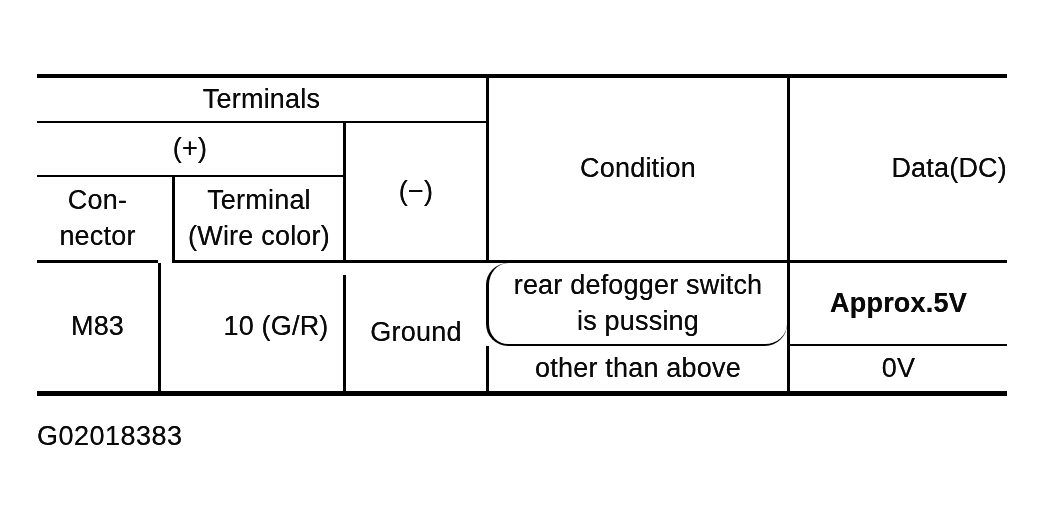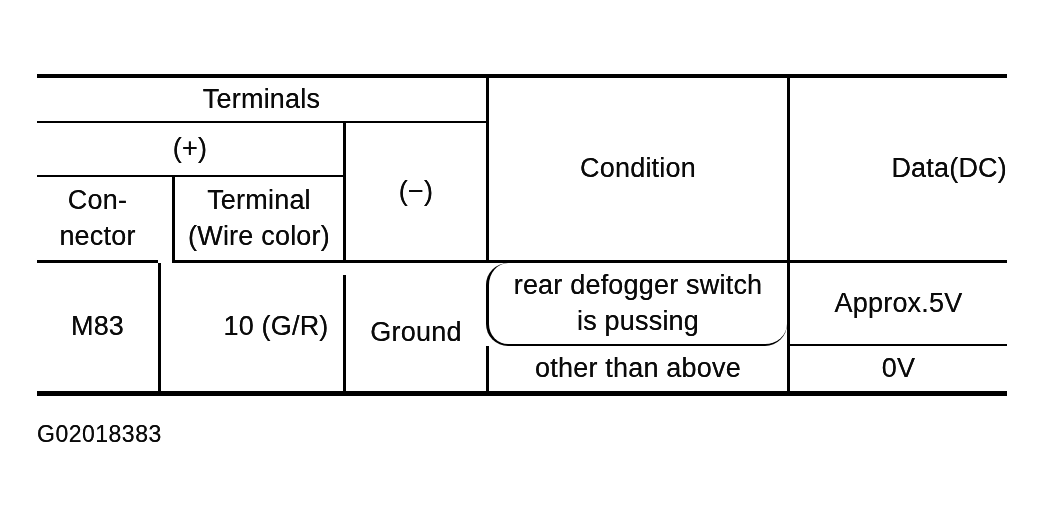--- a/index.html
+++ b/index.html
@@ -46,28 +46,28 @@
   .c-condition-h { grid-column: 4;     grid-row: 1 / 4;  border-left: 3px solid #000; border-bottom: 3px solid #000; justify-content: center; }
   .c-data-h      { grid-column: 5;     grid-row: 1 / 4;  border-left: 3px solid #000; border-bottom: 3px solid #000; justify-content: flex-end; }
   .c-plus        { grid-column: 1 / 3; grid-row: 2;      border-bottom: 2px solid #000; }
   .c-minus       { grid-column: 3;     grid-row: 2 / 4;  border-left: 3px solid #000; border-bottom: 3px solid #000; }
   .c-connector-h { grid-column: 1;     grid-row: 3;      border-bottom: 3px solid #000; }
   .c-terminal-h  { grid-column: 2;     grid-row: 3;      border-left: 3px solid #000; border-bottom: 3px solid #000; margin-left: 14px; }
   .c-m83         { grid-column: 1;     grid-row: 4 / 6; }
   .c-10gr        { grid-column: 2;     grid-row: 4 / 6;  border-left: 3px solid #000; padding-left: 48px; }
   .c-ground      { grid-column: 3;     grid-row: 4 / 6;  border-left: 3px solid #000; margin-top: 12px; }
   .c-cond1       { grid-column: 4;     grid-row: 4;      border-left: 3px solid #000; border-bottom: 2px solid #000; border-radius: 22px; }
-  .c-data1       { grid-column: 5;     grid-row: 4;      border-left: 3px solid #000; border-bottom: 2px solid #000; }
+  .c-data1       { grid-column: 5;     grid-row: 4;      border-left: 3px solid #000; border-bottom: 2px solid #000; font-weight: bold; }
   .c-cond2       { grid-column: 4;     grid-row: 5;      border-left: 3px solid #000; }
   .c-data2       { grid-column: 5;     grid-row: 5;      border-left: 3px solid #000; }
   .caption {
     position: absolute;
     left: 37px;
     top: 421px;
-    font-size: 23px;
+    font-size: 27px;
     letter-spacing: 0.5px;
     text-shadow: 0 0 0.6px rgba(0,0,0,0.85);
   }
 </style>
 </head>
 <body>
 
 <div class="sheet">
 
   <div class="dtable">

